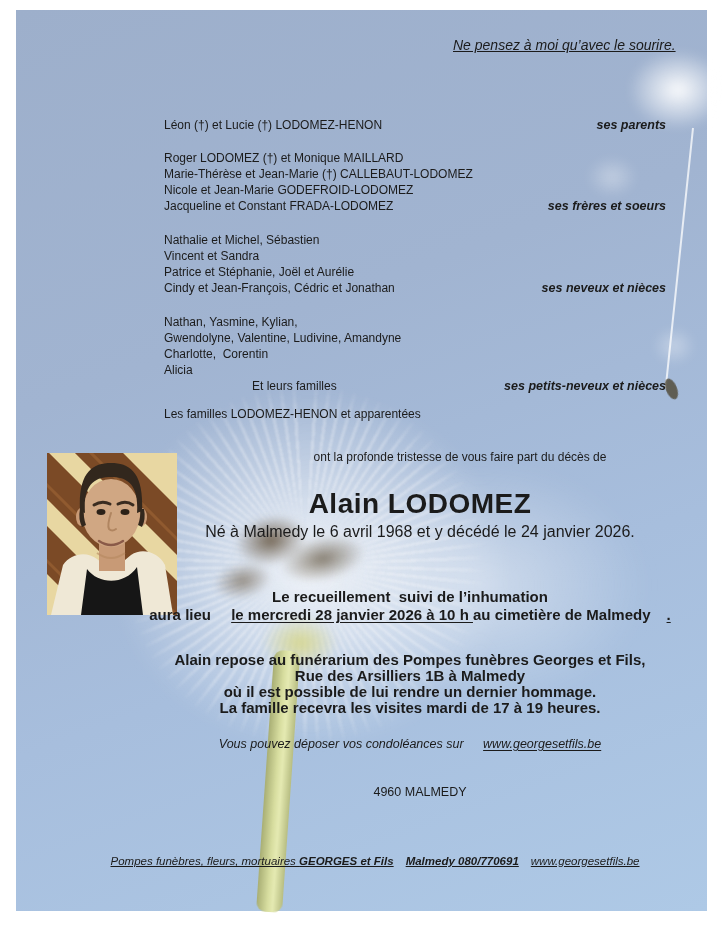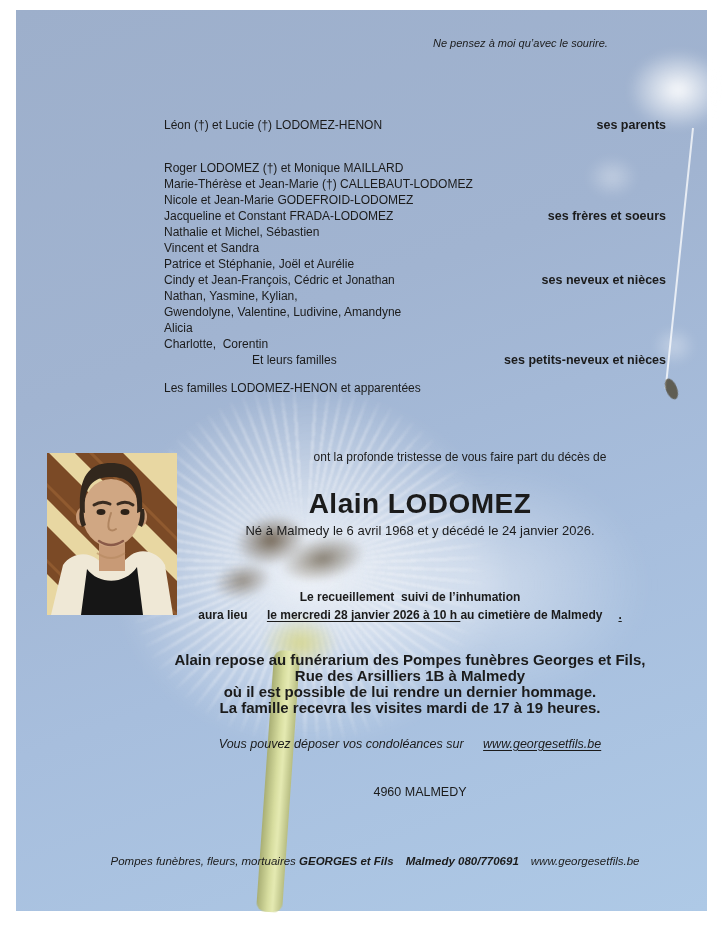--- a/index.html
+++ b/index.html
@@ -44,41 +44,41 @@
   .filament{left:692px;top:128px;width:2px;height:262px;background:rgba(255,255,255,.75);
     transform:rotate(6deg);transform-origin:50% 0;filter:blur(.4px);}
   .seedtip{left:666px;top:378px;width:11px;height:22px;border-radius:50%;
     background:rgba(82,76,60,.85);transform:rotate(-22deg);filter:blur(.6px);}
 
   
   .portrait{position:absolute;left:47px;top:453px;width:130px;height:162px;z-index:3;}
 
   
   .txt{position:absolute;z-index:4;}
-  .quote{left:433px;top:37px;font-size:11px;font-style:italic;}
+  .quote{left:453px;top:37px;font-size:14px;font-style:italic;text-decoration:underline;}
   .family{left:164px;top:117px;width:502px;font-size:12px;line-height:16px;}
   .family .line{white-space:pre-wrap;}
   .row{display:flex;justify-content:space-between;align-items:baseline;}
-  .rel-label{font-weight:bold;font-size:12.5px;white-space:nowrap;}
-  .g-siblings{margin-top:27px;}
-  .g-nephews{margin-top:0;}
-  .g-grand{}
+  .rel-label{font-weight:bold;font-style:italic;font-size:12.5px;white-space:nowrap;}
+  .g-siblings{margin-top:17px;}
+  .g-nephews{margin-top:18px;}
+  .g-grand{margin-top:18px;}
   .indent{margin-left:88px;}
   .g-families{margin-top:12px;}
   .announce{left:200px;top:450px;width:520px;text-align:center;font-size:12px;}
   .namebox{left:150px;top:488px;width:540px;text-align:center;}
   .dname{font-size:28px;font-weight:bold;letter-spacing:.5px;}
-  .ddates{font-size:13px;margin-top:3px;}
-  .ceremony{left:110px;top:588px;width:600px;text-align:center;font-weight:bold;font-size:12px;line-height:18px;}
+  .ddates{font-size:16px;margin-top:3px;}
+  .ceremony{left:110px;top:588px;width:600px;text-align:center;font-weight:bold;font-size:15px;line-height:18px;}
   .ceremony .line{white-space:pre-wrap;}
   .u{text-decoration:underline;text-underline-offset:2px;padding-left:16px;}
   .funeral{left:110px;top:652px;width:600px;text-align:center;font-weight:bold;font-size:15px;line-height:16px;}
   .condole{left:110px;top:737px;width:600px;text-align:center;font-size:12.5px;font-style:italic;}
   .city{left:150px;top:785px;width:540px;text-align:center;font-size:12.5px;}
-  .footer{left:90px;top:855px;width:570px;text-align:center;font-size:11.5px;font-style:italic;white-space:nowrap;}
+  .footer{left:90px;top:855px;width:570px;text-align:center;font-size:11.5px;font-style:italic;white-space:nowrap;text-decoration:underline;}
   .footer .b{font-weight:bold;}
   .footer .gap{display:inline-block;width:12px;}
 </style>
 </head>
 <body>
 
 <div class="page">
 
   <div class="sky"></div>
 
@@ -151,22 +151,22 @@
       <div class="line">Patrice et Stéphanie, Joël et Aurélie</div>
       <div class="row">
         <span class="line">Cindy et Jean-François, Cédric et Jonathan</span>
         <span class="rel-label">ses neveux et nièces</span>
       </div>
     </div>
 
     <div class="group g-grand">
       <div class="line">Nathan, Yasmine, Kylian,</div>
       <div class="line">Gwendolyne, Valentine, Ludivine, Amandyne</div>
+      <div class="line">Charlotte,  Corentin</div>
       <div class="line">Alicia</div>
-      <div class="line">Charlotte,  Corentin</div>
       <div class="row">
         <span class="line indent">Et leurs familles</span>
         <span class="rel-label">ses petits-neveux et nièces</span>
       </div>
     </div>
 
     <div class="group g-families">
       <div class="line">Les familles LODOMEZ-HENON et apparentées</div>
     </div>
   </div>

